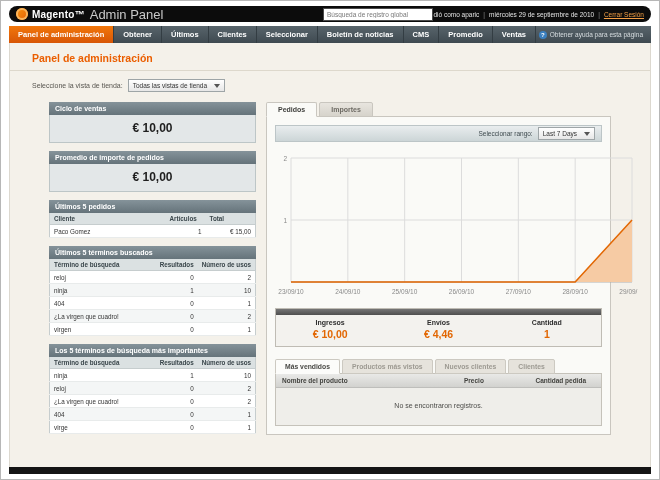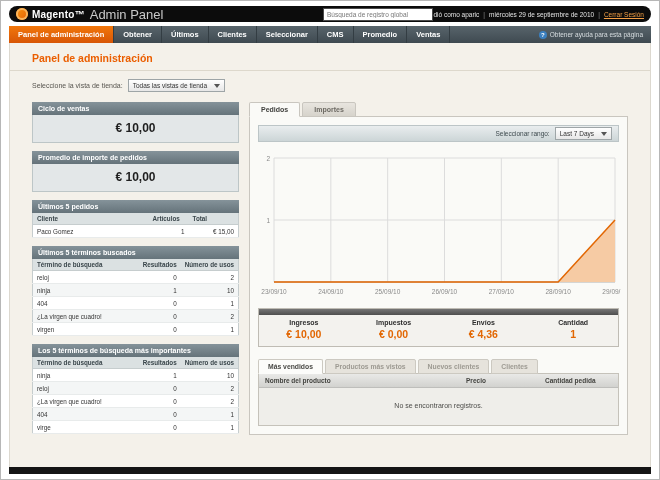--- a/index.html
+++ b/index.html
@@ -43,21 +43,21 @@
   .page-head { padding:9px 22px 6px; border-bottom:1px solid #ddd8cc; }
   .page-head h1 { font-size:10.5px; color:#eb5e00; font-weight:bold; }
   .store-row { padding:8px 22px 0; display:flex; align-items:center; gap:5px;
                font-size:7px; color:#57554f; }
   .fake-select { display:inline-flex; align-items:center; gap:7px; height:13px;
                  border:1px solid #9ea5a7; background:linear-gradient(#ffffff,#e7e7e7);
                  padding:0 4px; font-size:6.5px; color:#333; cursor:pointer; white-space:nowrap; }
   .select-arrow { width:0; height:0; border-left:3px solid transparent;
                   border-right:3px solid transparent; border-top:4px solid #555; }
 
-  .main { display:flex; gap:10px; padding:10px 22px 0; align-items:flex-start; }
+  .main { display:flex; gap:10px; padding:10px 39px 0; align-items:flex-start; }
 
   
   .sidebar { width:207px; flex:none; display:flex; flex-direction:column; gap:8px; }
   .card-head { background:linear-gradient(#85939a,#65737a); color:#fff; font-weight:bold;
                font-size:7px; padding:3px 6px; }
   .card-value { border:1px solid #bdc6c7; border-top:none; background:#e3e7e8; text-align:center;
                 font-size:12px; font-weight:bold; color:#1f1f1f; padding:6px 0 7px; }
   .mini-table { width:100%; border-collapse:collapse; background:#fff;
                 border:1px solid #c6cdce; border-top:none; }
   .mini-table th { background:#dbe1e2; font-size:6.3px; color:#39454a; text-align:left;
@@ -134,20 +134,21 @@
         <span class="nav-item active">Panel de administración</span>
 
         <span class="nav-item">Obtener</span>
 
         <span class="nav-item">Últimos</span>
 
         <span class="nav-item">Clientes</span>
 
         <span class="nav-item">Seleccionar</span>
 
+        <span class="nav-item">Boletín de noticias</span>
 
         <span class="nav-item">CMS</span>
 
         <span class="nav-item">Promedio</span>
 
         <span class="nav-item">Ventas</span>
 
     </div>
     <div class="nav-help">
       <span class="help-icon">?</span>
@@ -346,28 +347,24 @@
 
           <div class="totals">
             <div class="totals-strip"></div>
             <div class="totals-body">
 
                 <div class="total-cell">
                   <div class="total-label">Ingresos</div>
                   <div class="total-value">€ 10,00</div>
                 </div>
 
-                <div class="total-cell">
-                  <div class="total-label">Impuestos</div>
-                  <div class="total-value">€ 0,00</div>
-                </div>
 
                 <div class="total-cell">
                   <div class="total-label">Envíos</div>
-                  <div class="total-value">€ 4,36</div>
+                  <div class="total-value">€ 4,46</div>
                 </div>
 
                 <div class="total-cell">
                   <div class="total-label">Cantidad</div>
                   <div class="total-value">1</div>
                 </div>
 
             </div>
           </div>
 

